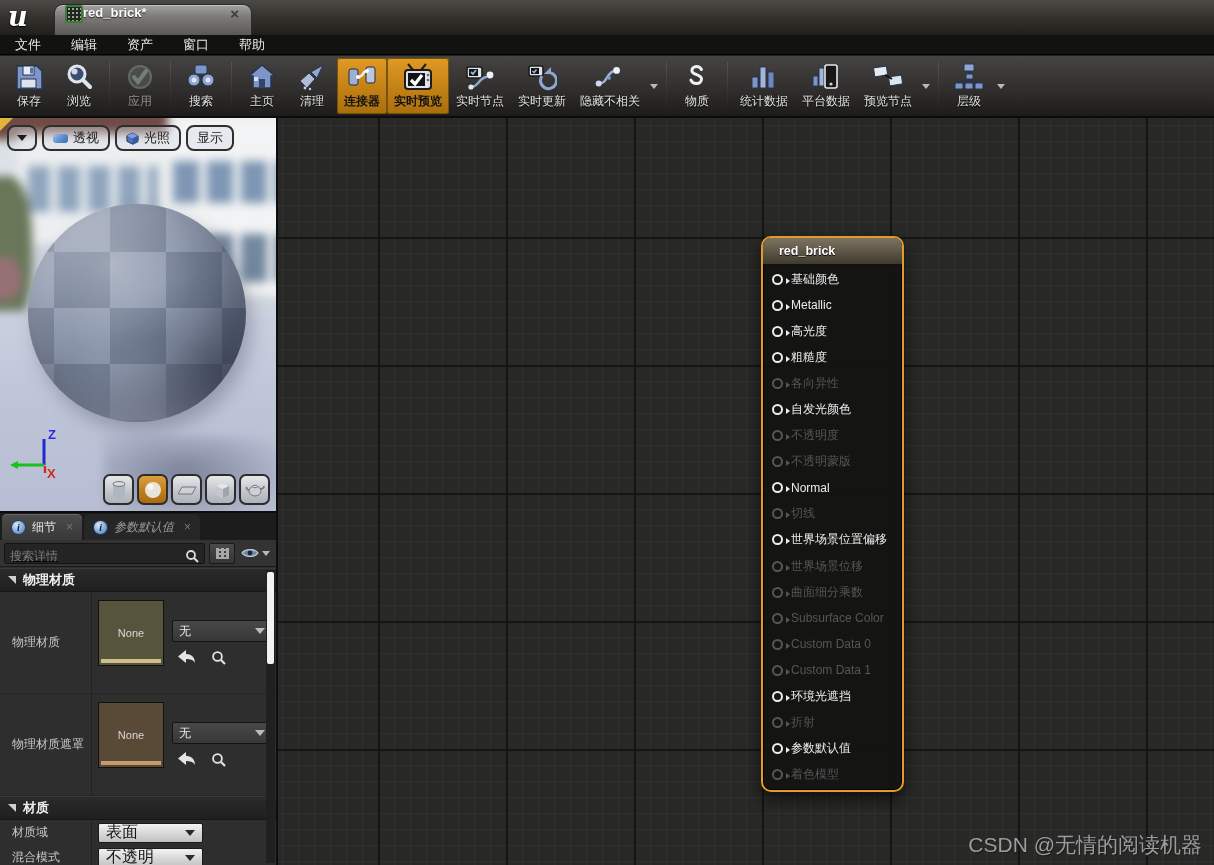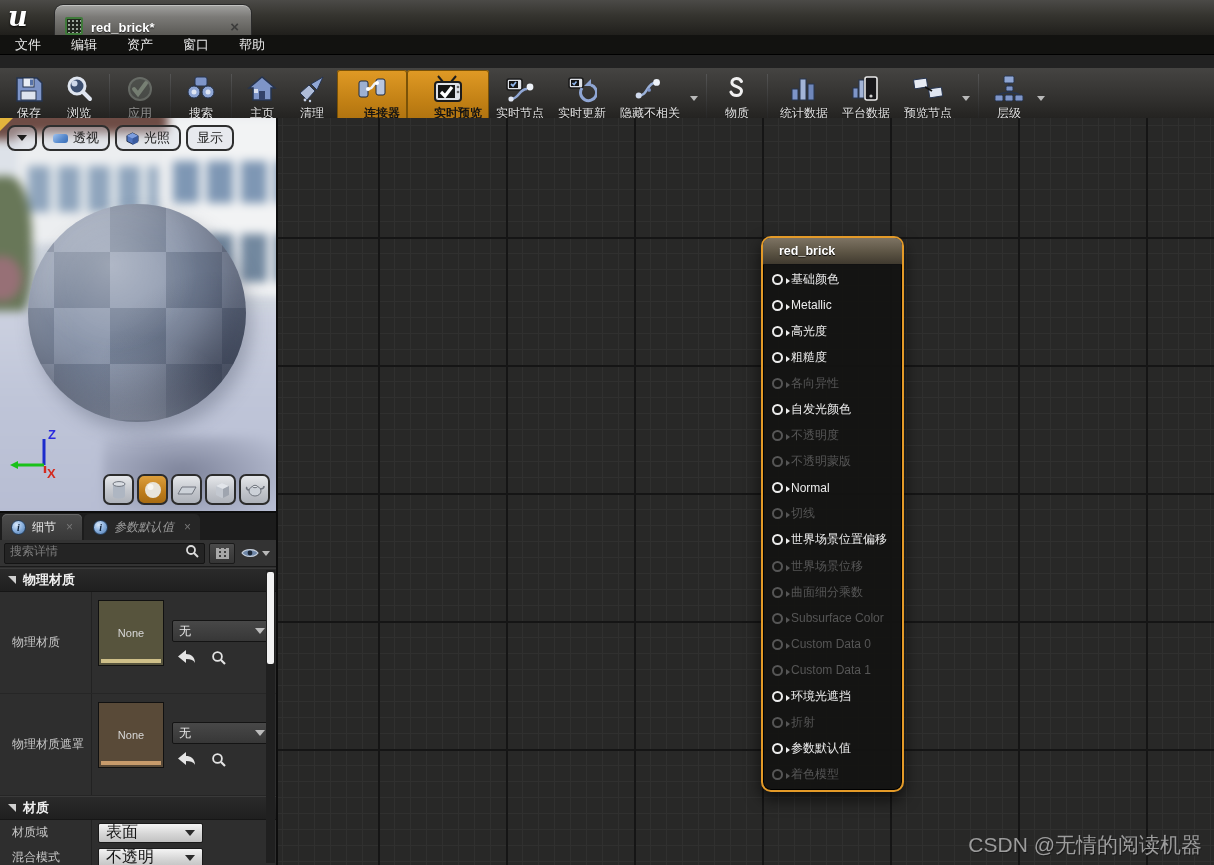--- a/index.html
+++ b/index.html
@@ -8,44 +8,44 @@
   .root { position:relative; width:1214px; height:865px; overflow:hidden; background:#222; }
 
   
   .titlebar { position:absolute; left:0; top:0; width:1214px; height:35px;
     background:linear-gradient(180deg,#4b4a47 0%,#35342f 45%,#201f1c 100%); }
   .ue-logo { position:absolute; left:8px; top:1px; color:#fff; font-family:"DejaVu Serif",serif;
     font-style:italic; font-weight:bold; font-size:27px; text-shadow:0 1px 2px #000; }
   .asset-tab { position:absolute; left:54px; top:4px; width:198px; height:31px;
     background:linear-gradient(180deg,#a2a2a0 0%,#7b7a77 40%,#5a5955 100%);
     border:1px solid #2a2a2a; border-bottom:none; border-radius:9px 9px 0 0;
-    display:flex; align-items:flex-end; padding:0 10px; gap:8px;
+    display:flex; align-items:flex-start; padding:0 10px; 
     box-shadow:inset 0 1px 0 rgba(255,255,255,.35); }
   .asset-tab-icon { width:18px; height:18px; background:#20251d;
     border:2px solid #3f7a3a; border-radius:2px;
     background-image:radial-gradient(#9aa59a 1px, transparent 1px); background-size:4px 4px; }
   .asset-tab-label { color:#fff; font-size:13px; font-weight:bold; text-shadow:0 1px 1px #222; flex:1; }
   .asset-tab-close { color:#3c3c3c; font-size:15px; font-weight:bold; padding:0 2px; cursor:pointer; }
 
   
   .menubar { position:absolute; left:0; top:35px; width:1214px; height:20px; background:#121210;
     display:flex; align-items:center; border-bottom:1px solid #000; }
   .menu-item { color:#e8e8e8; font-size:13px; padding:0 15px; height:100%; display:flex; align-items:center; }
 
   
-  .toolbar { position:absolute; left:0; top:68px; width:1214px; height:62px;
+  .toolbar { position:absolute; left:0; top:56px; width:1214px; height:62px;
     background:linear-gradient(180deg,#454442 0%,#302f2d 55%,#1d1c1a 100%);
     border-bottom:2px solid #0c0c0c; display:flex; align-items:stretch; padding:2px 4px; }
   .tbtn { display:flex; flex-direction:column; align-items:center; justify-content:flex-end;
     padding:3px 7px 4px; border-radius:3px; min-width:50px; }
   .tbtn .ticon { width:32px; height:30px; display:flex; align-items:center; justify-content:center; }
   .tbtn .tlabel { color:#e3e3e3; font-size:12px; margin-top:1px; text-shadow:0 1px 1px #000; white-space:nowrap; }
   .tbtn.active { background:linear-gradient(180deg,#e09a25 0%,#c07f14 60%,#a96e0e 100%);
     box-shadow:inset 0 0 0 1px #7a5207; }
-  .tbtn.active .tlabel { color:#141414; text-shadow:none; font-weight:bold;margin-left:20px; }
+  .tbtn.active .tlabel { color:#141414; text-shadow:none; font-weight:bold; }
   .tbtn.disabled { opacity:.55;justify-content:flex-end; }
   .tsep { width:1px; background:linear-gradient(180deg,#555,#222); margin:4px 5px; }
   .tdrop { display:flex; align-items:center; padding:0 3px; }
   .caret { width:0; height:0; border-left:4px solid transparent; border-right:4px solid transparent;
     border-top:5px solid #b9b9b9; }
 
   
   .left-panel { position:absolute; left:0; top:118px; width:278px; height:747px; background:#2e2e2e;
     border-right:2px solid #0d0d0d; }
 
@@ -110,21 +110,21 @@
   .info-icon { width:15px; height:15px; border-radius:50%;
     background:radial-gradient(circle at 35% 30%, #d8e8fa 0%, #8fb4e0 45%, #4a77ad 100%);
     border:1px solid #243c58; color:#10243c; font-size:10px; font-weight:bold;
     font-family:"Liberation Serif",serif; font-style:italic;
     display:flex; align-items:center; justify-content:center; }
 
   
   .search-row { position:absolute; left:0; top:422px; width:276px; height:27px; background:#333;
     display:flex; align-items:center; gap:4px; padding:2px 4px; border-bottom:1px solid #1a1a1a; }
   .search-box { flex:1; height:21px; background:#242424; border:1px solid #141414; border-radius:2px;
-    display:flex; align-items:flex-start; padding:0 5px; }
+    display:flex; align-items:flex-end; padding:0 5px;text-decoration:underline; }
   .search-box input { flex:1; background:transparent; border:none; outline:none; color:#cfcfcf;
     font-size:12px; font-family:inherit; }
   .search-box input::placeholder { color:#7d7d7d; }
   .viewopt-btn { width:26px; height:21px; background:linear-gradient(180deg,#4a4a4a,#353535);
     border:1px solid #1a1a1a; border-radius:2px; display:flex; align-items:center; justify-content:center; }
   .grid-glyph { width:13px; height:11px;
     background:linear-gradient(#9a9a9a,#9a9a9a);
     background-image:repeating-linear-gradient(0deg,#a8a8a8 0 2px,transparent 2px 4px),
       repeating-linear-gradient(90deg,#a8a8a8 0 3px,transparent 3px 5px); }
   .eye-wrap { display:flex; align-items:center; gap:3px; padding:0 2px; }

